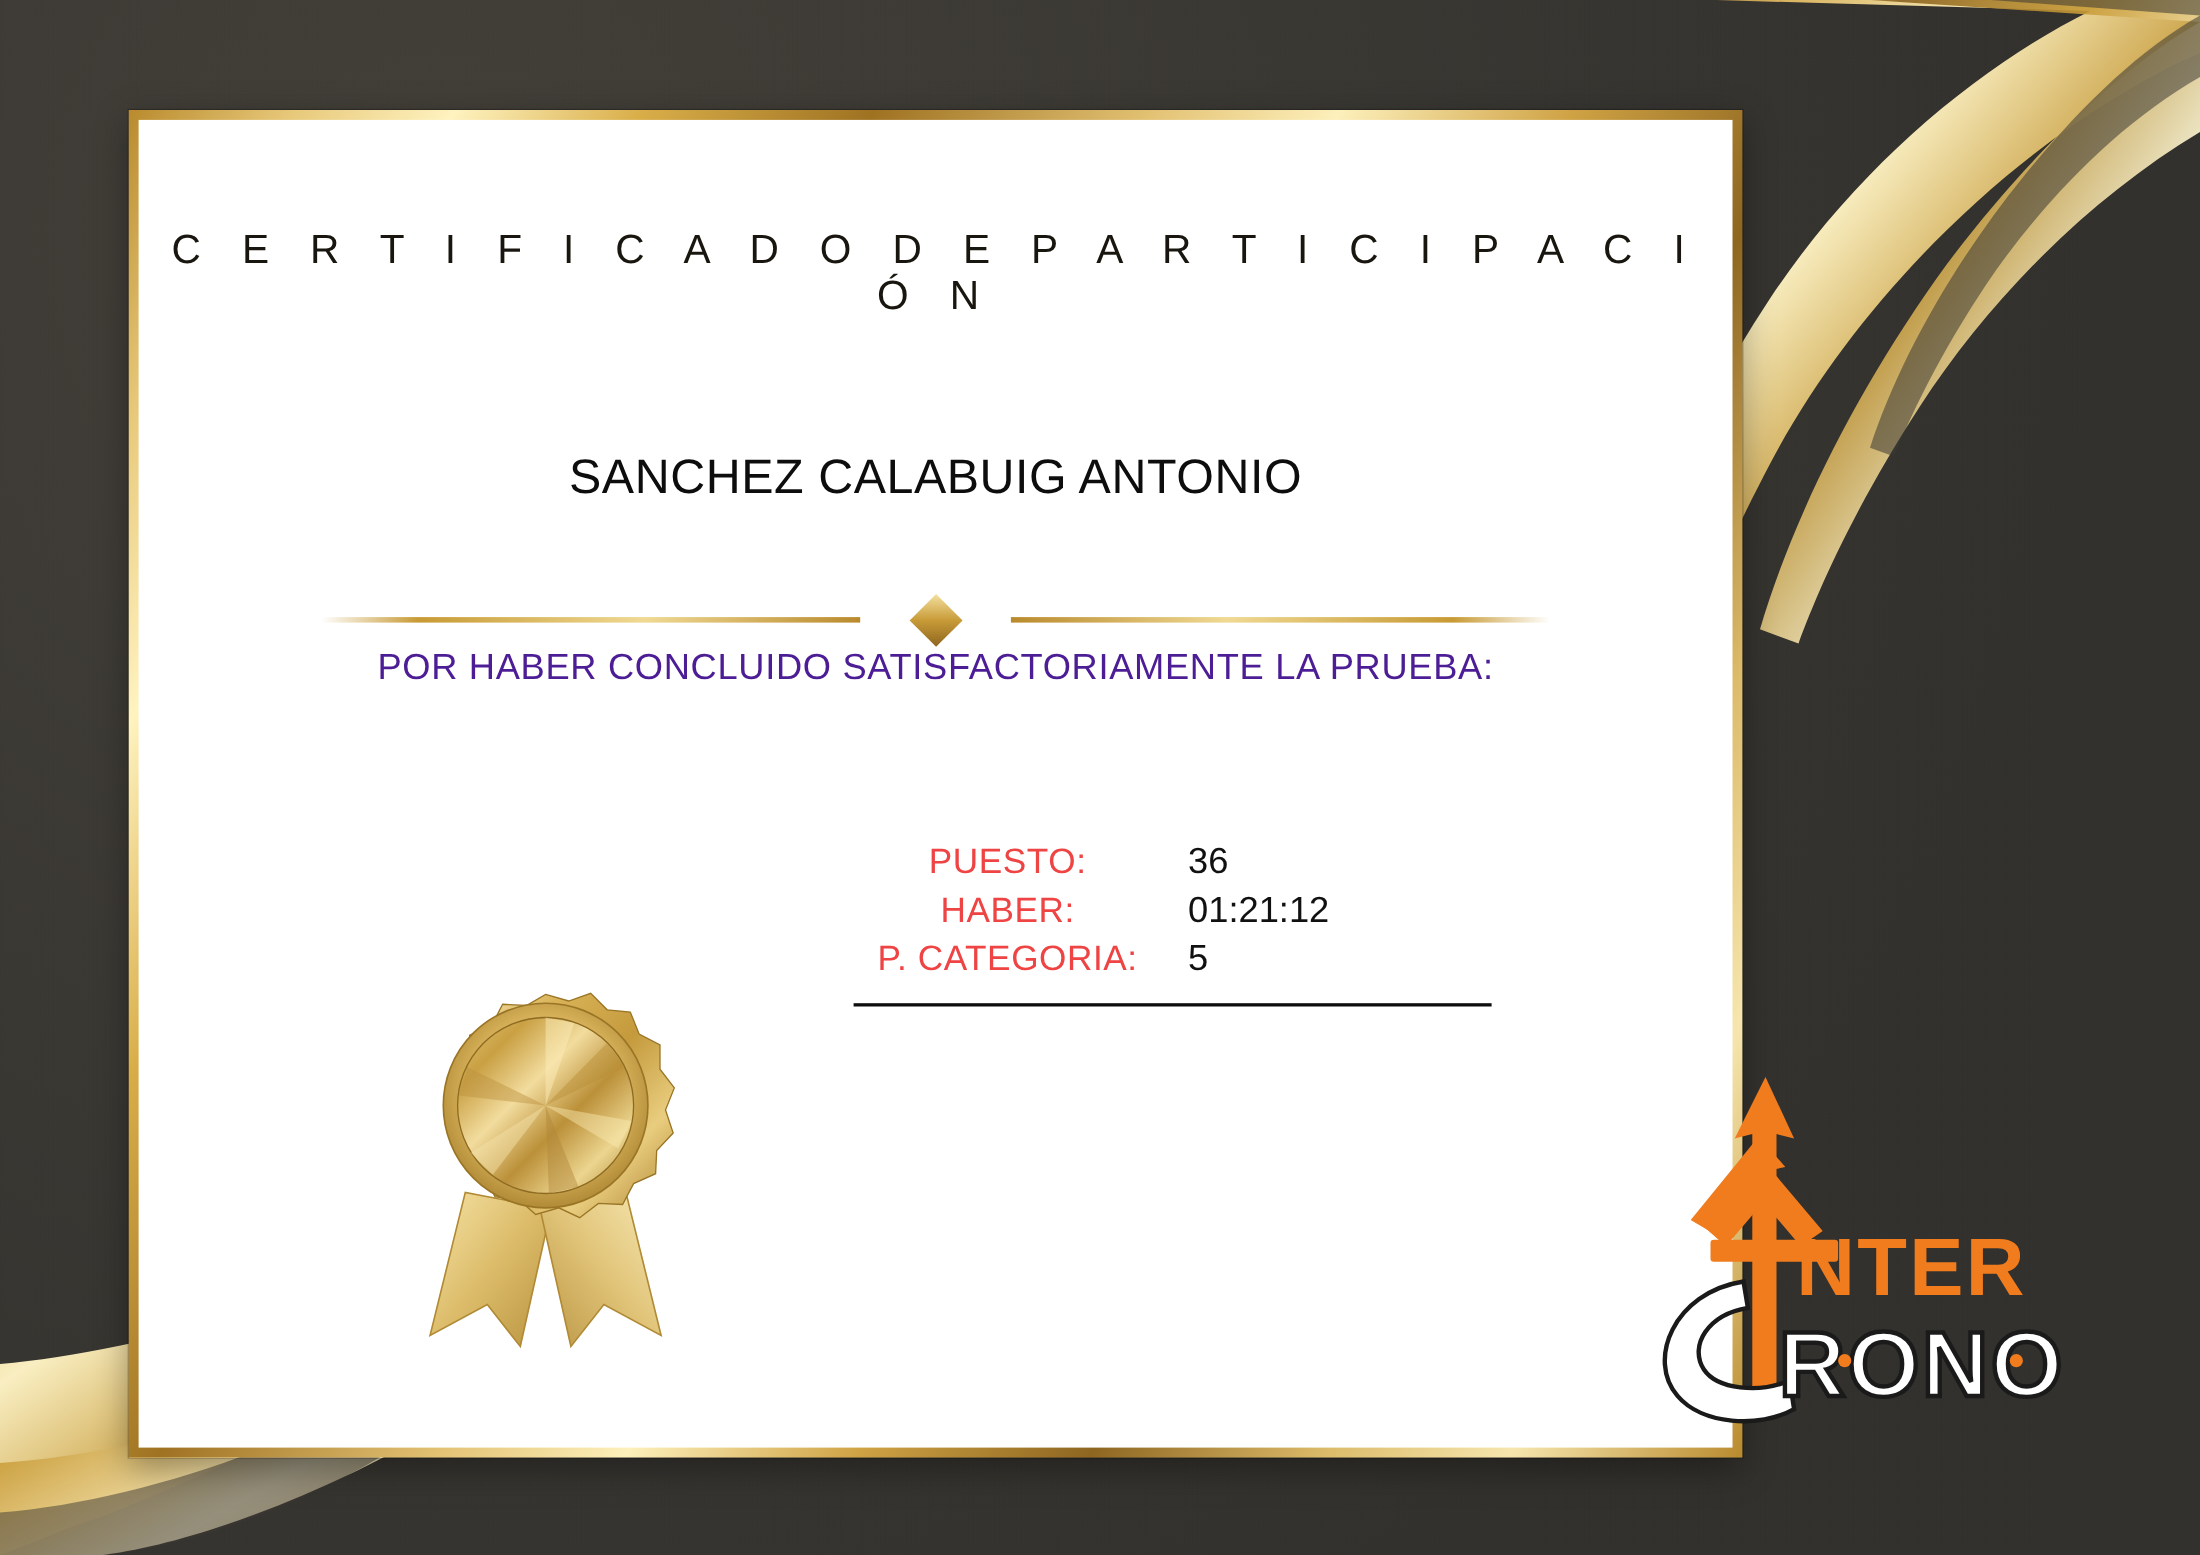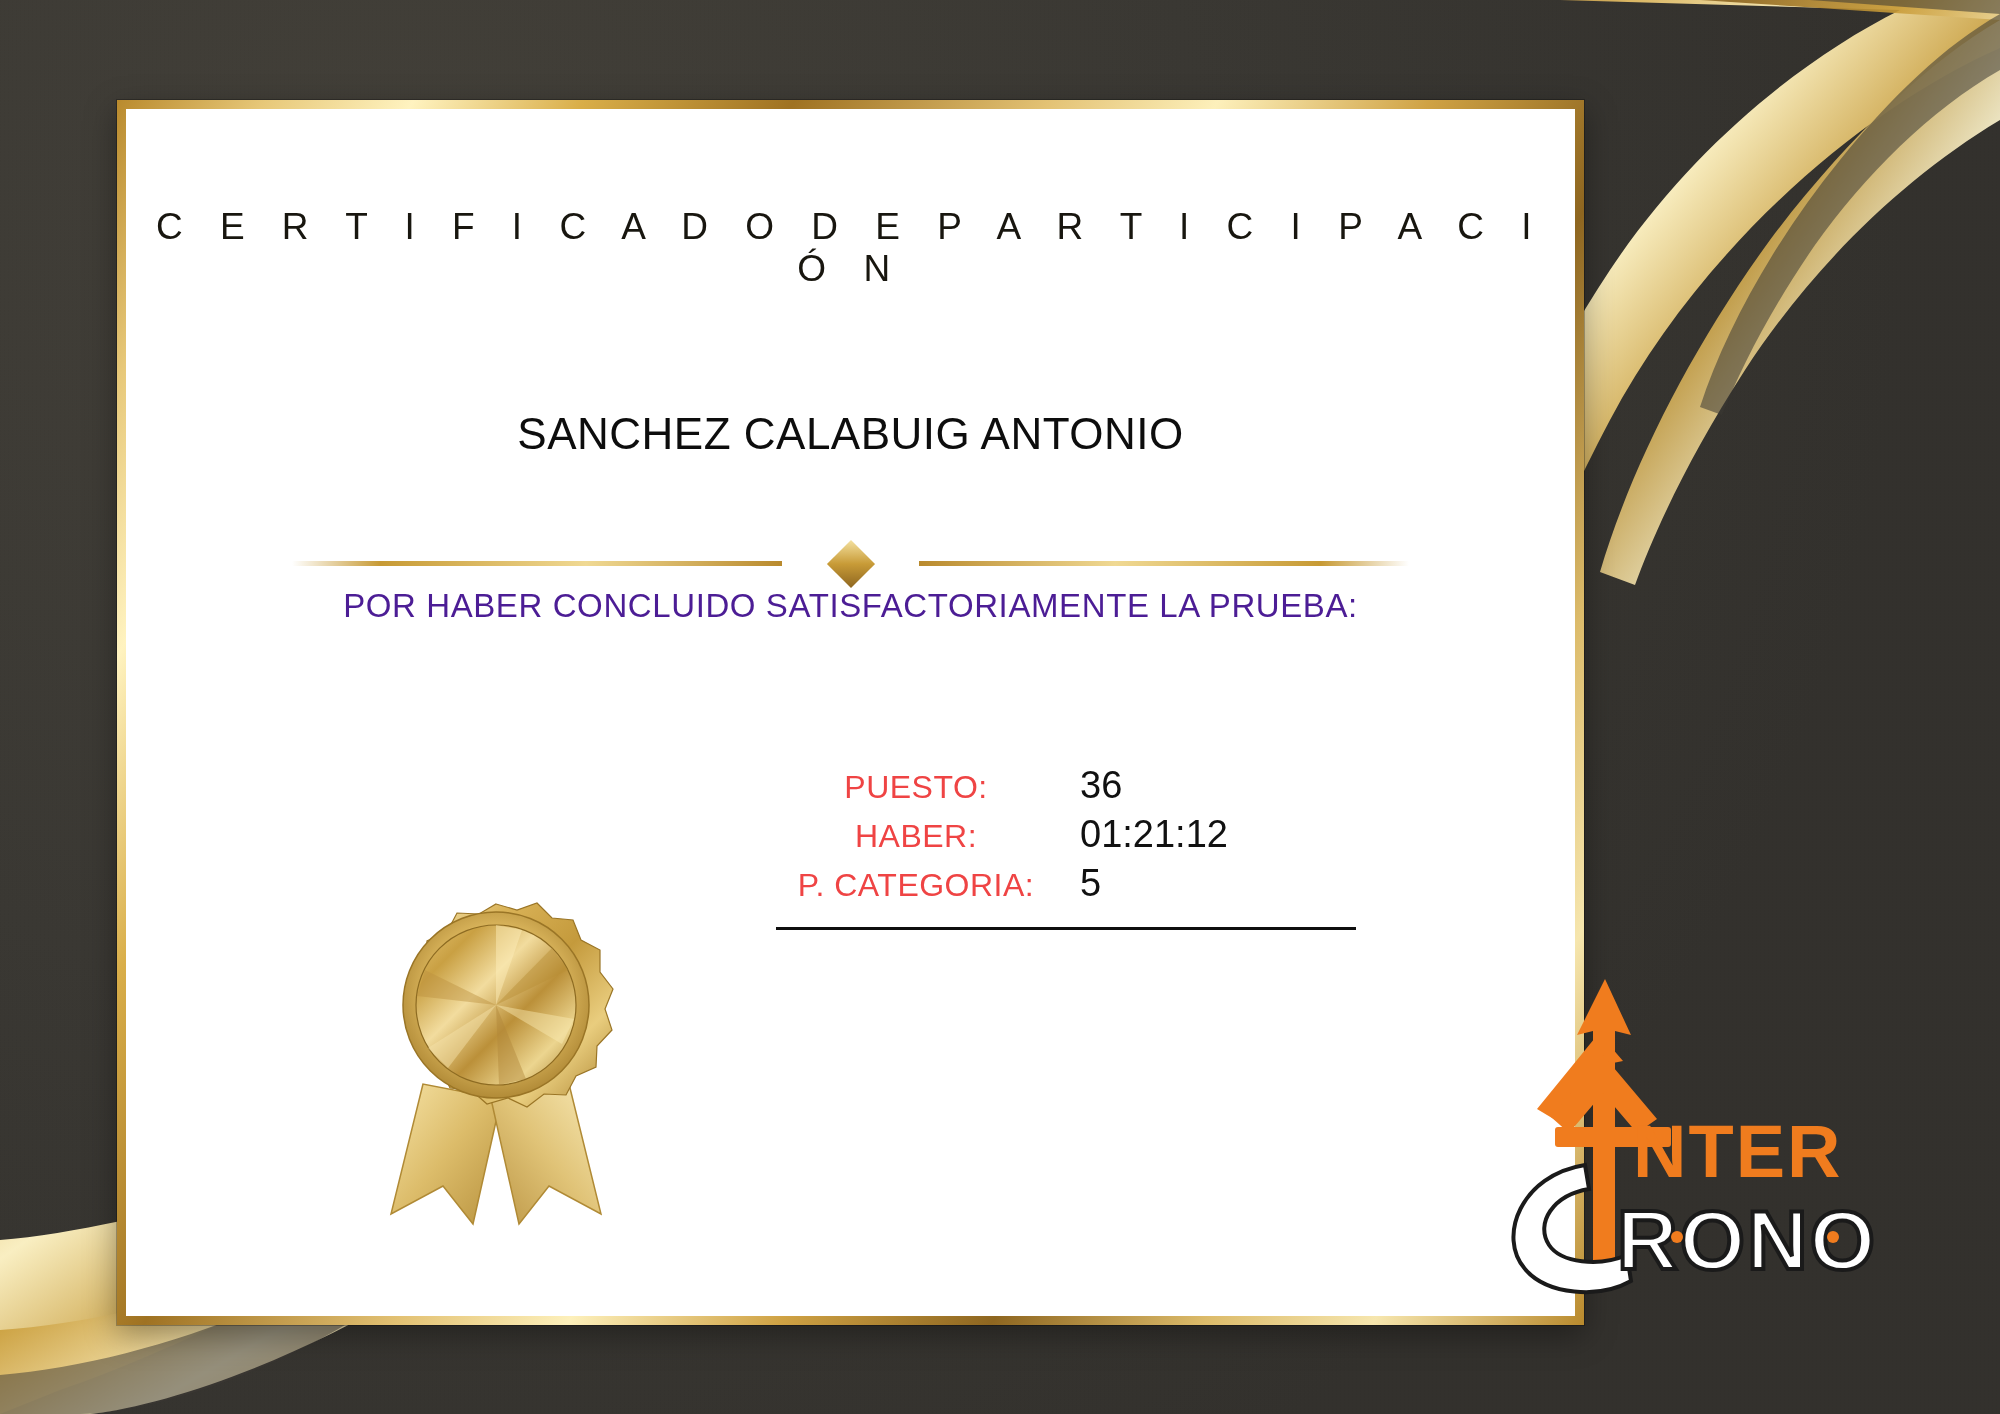--- a/index.html
+++ b/index.html
@@ -151,21 +151,21 @@
   }
   .result-label {
     width: 300px;
     text-align: center;
     font-size: 32px;
     letter-spacing: 0.5px;
     color: #ef4444;
     padding-right: 14px;
   }
   .result-value {
-    font-size: 38px;
+    font-size: 33px;
     color: #111;
   }
   .results-underline {
     margin-top: 22px;
     margin-left: 10px;
     width: 580px;
     height: 3px;
     background: #0e0e0e;
   }
 

